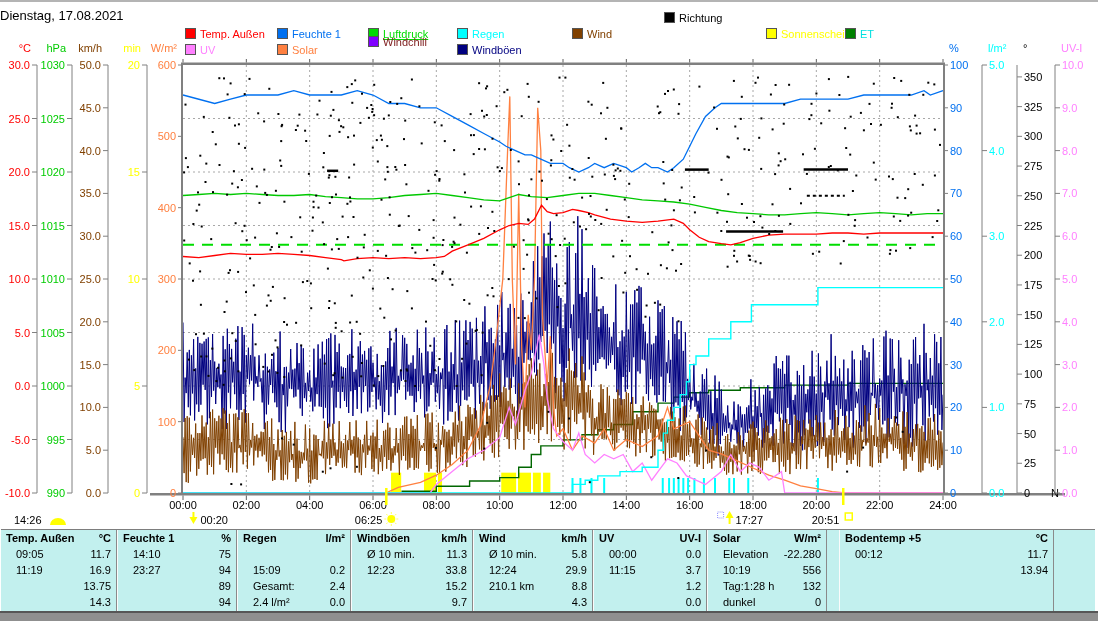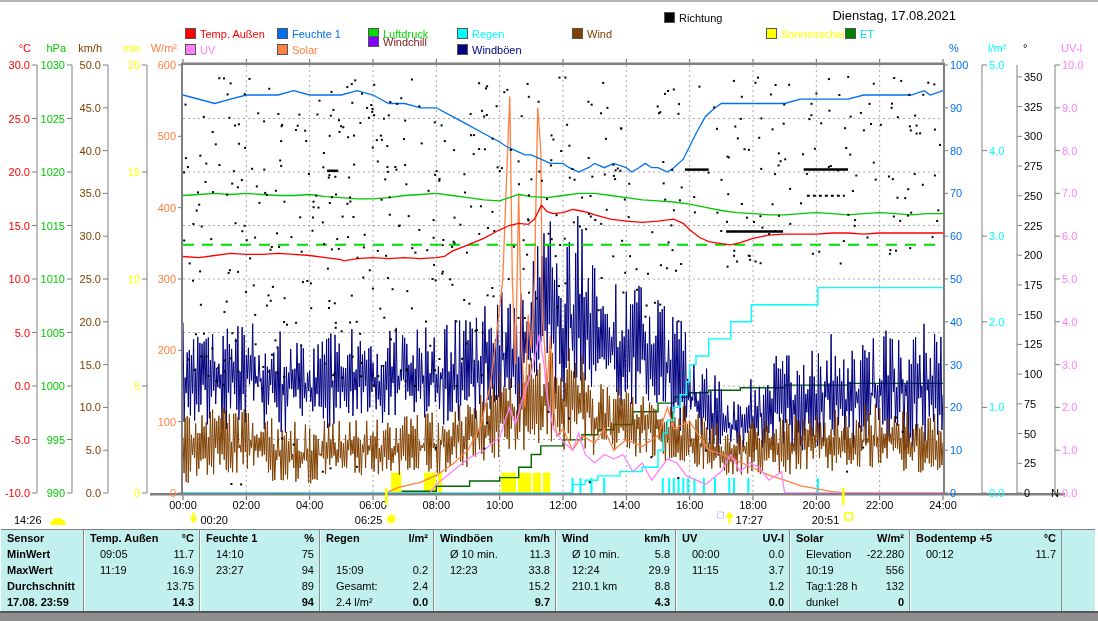--- a/index.html
+++ b/index.html
@@ -1,33 +1,33 @@
 <!DOCTYPE html>
 <html><head>
 <meta charset="utf-8">
 <style>
   html,body{margin:0;padding:0;background:#fff;}
   #screen{position:relative;width:1098px;height:621px;background:#ffffff;overflow:hidden;
           font-family:"Liberation Sans",sans-serif;}
   #topstrip{position:absolute;top:0;left:0;width:1098px;height:2px;background:#b4b4b4;}
-  #title{position:absolute;top:8px;left:0;width:956px;text-align:right;font-size:13px;color:#000;}
+  #title{position:absolute;top:8px;left:0;width:956px;text-align:left;font-size:13px;color:#000;}
   #legend{position:absolute;top:0;left:0;width:1098px;height:62px;}
   .leg-item{position:absolute;height:12px;font-size:11px;white-space:nowrap;}
   .leg-box{display:inline-block;width:9px;height:9px;vertical-align:-1px;margin-right:4px;border:1px solid #555;}
   #chart{position:absolute;top:0;left:0;}
   #table{position:absolute;top:529px;left:1px;width:1094px;height:81px;background:#c2f0ee;
          border-top:1px solid #7d7d7d;border-bottom:1px solid #7d7d7d;display:flex;font-size:11px;color:#000;}
   .tcol{box-sizing:border-box;border-right:1px solid #8a8a8a;border-left:1px solid #fbfbfb;padding-top:1px;}
   .tcol:first-child{border-left:none;}
   .trow{height:16px;line-height:15px;display:flex;justify-content:space-between;padding:0 5px;white-space:nowrap;overflow:hidden;}
   .trow .tl{padding-left:10px;}
   .trow .tm{margin-left:auto;margin-right:8px;margin-top:44px;}
   .trow .tv{text-align:left;}
   .thead{font-weight:bold;}
-  .tbold{font-weight:bold;}
+  .tbold{font-weight:normal;}
   .sensorcol .trow{font-weight:bold;justify-content:flex-start;padding-left:6px;}
   #bottomstrip{position:absolute;top:611px;left:0;width:1098px;height:10px;background:#8f8f8f;border-top:2px solid #565656;}
 </style>
 </head>
 <body>
 
 <div id="screen">
   <div id="topstrip"></div>
   <svg id="chart" width="1098" height="529">
       <g>
@@ -974,39 +974,32 @@
         <line x1="729.5833333333334" y1="518" x2="729.5833333333334" y2="524" stroke="#ffff00" stroke-width="2"></line>
         <text x="735.5833333333334" y="524" fill="#000" text-anchor="start" font-size="11" font-family="&quot;Liberation Sans&quot;,sans-serif" font-weight="normal">17:27</text>
         <text x="839.2500000000001" y="524" fill="#000" text-anchor="end" font-size="11" font-family="&quot;Liberation Sans&quot;,sans-serif" font-weight="normal">20:51</text>
         <rect x="845.2500000000001" y="513" width="7" height="7" fill="none" stroke="#ffff00" stroke-width="1.5"></rect>
       </g>
     </svg>
   <div id="title">Dienstag, 17.08.2021</div>
   <div id="legend">
       <span class="leg-item" style="left: 185px; top: 28px;"><span class="leg-box" style="background: rgb(255, 0, 0);"></span><span style="color: rgb(255, 0, 0);">Temp. Außen</span></span>
       <span class="leg-item" style="left: 277px; top: 28px;"><span class="leg-box" style="background: rgb(0, 112, 240);"></span><span style="color: rgb(0, 112, 240);">Feuchte 1</span></span>
-      <span class="leg-item" style="left: 368px; top: 28px;"><span class="leg-box" style="background: rgb(0, 220, 0);"></span><span style="color: rgb(0, 220, 0);">Luftdruck</span></span>
+      <span class="leg-item" style="left: 368px; top: 28px;"><span class="leg-box" style="background: rgb(0, 220, 0);"></span><span style="color: rgb(0, 220, 0); text-decoration: underline;">Luftdruck</span></span>
       <span class="leg-item" style="left: 457px; top: 28px;"><span class="leg-box" style="background: rgb(0, 255, 255);"></span><span style="color: rgb(0, 255, 255);">Regen</span></span>
       <span class="leg-item" style="left: 572px; top: 28px;"><span class="leg-box" style="background: rgb(128, 64, 0);"></span><span style="color: rgb(128, 64, 0);">Wind</span></span>
       <span class="leg-item" style="left: 664px; top: 12px;"><span class="leg-box" style="background: rgb(0, 0, 0);"></span><span style="color: rgb(0, 0, 0);">Richtung</span></span>
       <span class="leg-item" style="left: 766px; top: 28px;"><span class="leg-box" style="background: rgb(255, 255, 0);"></span><span style="color: rgb(255, 255, 0);">Sonnenschein</span></span>
       <span class="leg-item" style="left: 845px; top: 28px;"><span class="leg-box" style="background: rgb(0, 128, 0);"></span><span style="color: rgb(0, 224, 224);">ET</span></span>
       <span class="leg-item" style="left: 185px; top: 44px;"><span class="leg-box" style="background: rgb(255, 128, 255);"></span><span style="color: rgb(255, 128, 255);">UV</span></span>
       <span class="leg-item" style="left: 277px; top: 44px;"><span class="leg-box" style="background: rgb(255, 128, 64);"></span><span style="color: rgb(255, 128, 64);">Solar</span></span>
       <span class="leg-item" style="left: 368px; top: 36px;"><span class="leg-box" style="background: rgb(128, 0, 255);"></span><span style="color: rgb(128, 32, 32);">Windchill</span></span>
       <span class="leg-item" style="left: 457px; top: 44px;"><span class="leg-box" style="background: rgb(0, 0, 128);"></span><span style="color: rgb(0, 0, 128);">Windböen</span></span>
     </div>
   <div id="table">
-      <div class="tcol sensorcol" style="width: 83px;">
-        <div class="trow">Sensor</div>
-        <div class="trow">MinWert</div>
-        <div class="trow">MaxWert</div>
-        <div class="trow">Durchschnitt</div>
-        <div class="trow">17.08. 23:59</div>
-      </div>
       <div class="tcol" style="width: 116px;">
         <div class="trow thead">
           <span>Temp. Außen</span>
           <span>°C</span>
         </div>
         <div class="trow">
           <span class="tl">09:05</span>
           <span class="tv">11.7</span>
         </div>
         <div class="trow">
@@ -1149,25 +1142,29 @@
         </div>
         <div class="trow">
           <span class="tl">Tag:1:28 h</span>
           <span class="tv">132</span>
         </div>
         <div class="trow">
           <span class="tl">dunkel</span>
           <span class="tv tbold">0</span>
         </div>
       </div>
-      <div class="tcol" style="width: 152px;">
+      <div class="tcol" style="width: 215px; margin-left: 12px;">
         <div class="trow thead">
           <span>Bodentemp +5</span>
           <span>°C</span>
         </div>
         <div class="trow">
           <span class="tl">00:12</span>
           <span class="tv">11.7</span>
+        </div>
+        <div class="trow">
+          <span class="tl"></span>
+          <span class="tv">13.94</span>
         </div>
       </div>
     </div>
   <div id="bottomstrip"></div>
 </div>
 
 </body></html>

